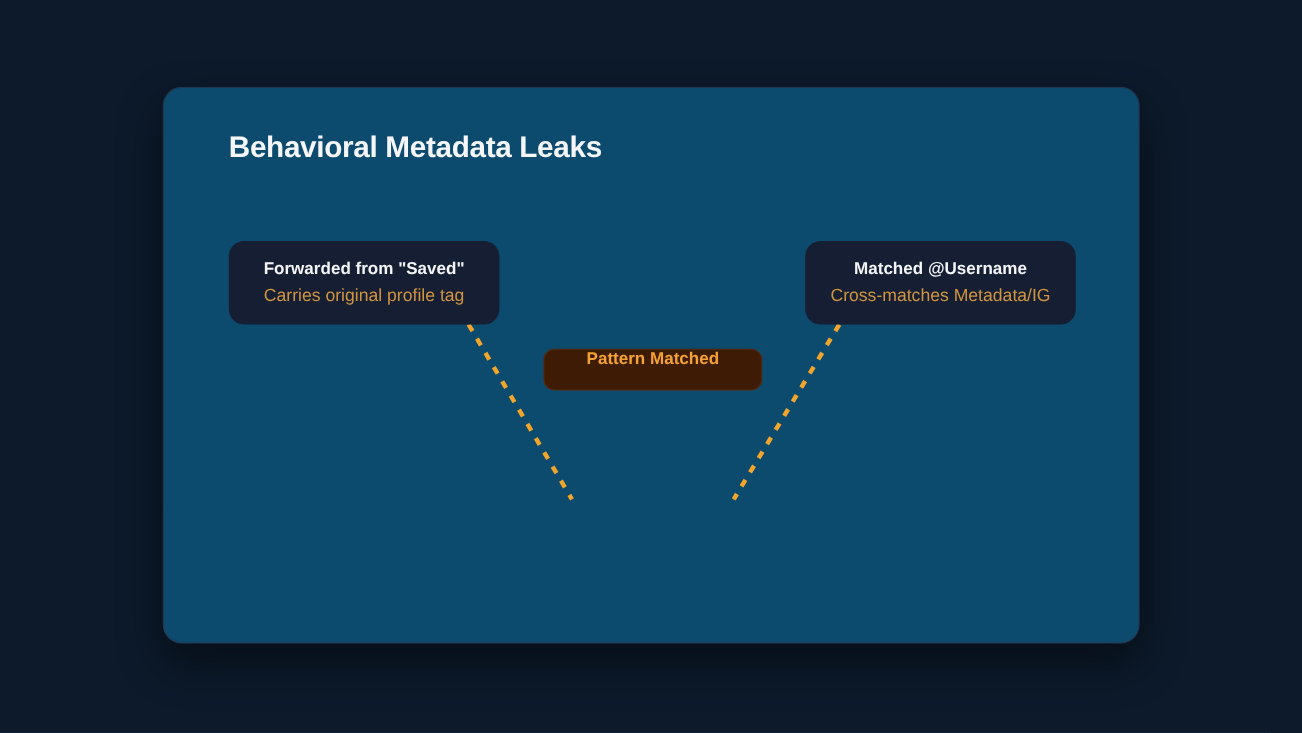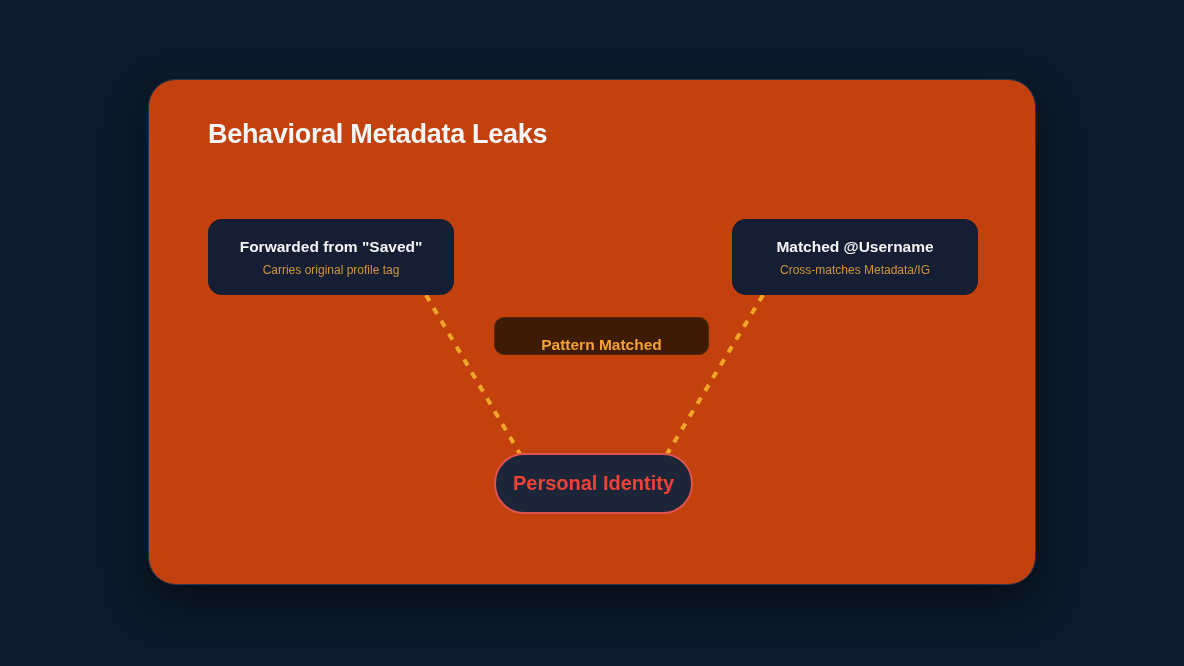--- a/index.html
+++ b/index.html
@@ -13,23 +13,23 @@
     width: 1184px;
     height: 666px;
     background: #0c1a2b;
   }
   .card {
     position: absolute;
     left: 148px;
     top: 79px;
     width: 888px;
     height: 506px;
-    background: #c2410c;
+    background: #0c4a6e;
     border: 1px solid #24384f;
-    border-radius: 28px;
+    border-radius: 17px;
     box-shadow: 0 18px 40px rgba(0,0,0,0.45);
   }
   .card-title {
     position: absolute;
     left: 59px;
     top: 39px;
     font-size: 27px;
     font-weight: 800;
     letter-spacing: -0.3px;
     color: #f5f6f8;
@@ -50,35 +50,35 @@
   }
   .node-left  { left: 59px;  top: 139px; }
   .node-right { left: 583px; top: 139px; }
   .node-title {
     font-size: 15.5px;
     font-weight: 700;
     color: #f3f4f6;
     white-space: nowrap;
   }
   .node-subtitle {
-    font-size: 12px;
+    font-size: 16px;
     color: #d0953f;
     white-space: nowrap;
   }
   .badge {
     position: absolute;
     left: 345px;
     top: 237px;
-    width: 215px;
+    width: 199px;
     height: 38px;
     background: #3e1b05;
     border: 1px solid #57290b;
     border-radius: 10px;
     display: flex;
-    align-items: flex-end;
+    align-items: flex-start;
     justify-content: center;
   }
   .badge-label {
     font-size: 15.5px;
     font-weight: 700;
     color: #f4a233;
     white-space: nowrap;
   }
   .target {
     position: absolute;
@@ -134,18 +134,15 @@
 
     <div class="node node-right">
       <div class="node-title">Matched @Username</div>
       <div class="node-subtitle">Cross-matches Metadata/IG</div>
     </div>
 
     <div class="badge">
       <span class="badge-label">Pattern Matched</span>
     </div>
 
-    <div class="target">
-      <span class="target-label">Personal Identity</span>
-    </div>
 
   </div>
 </div>
 
 </body></html>

